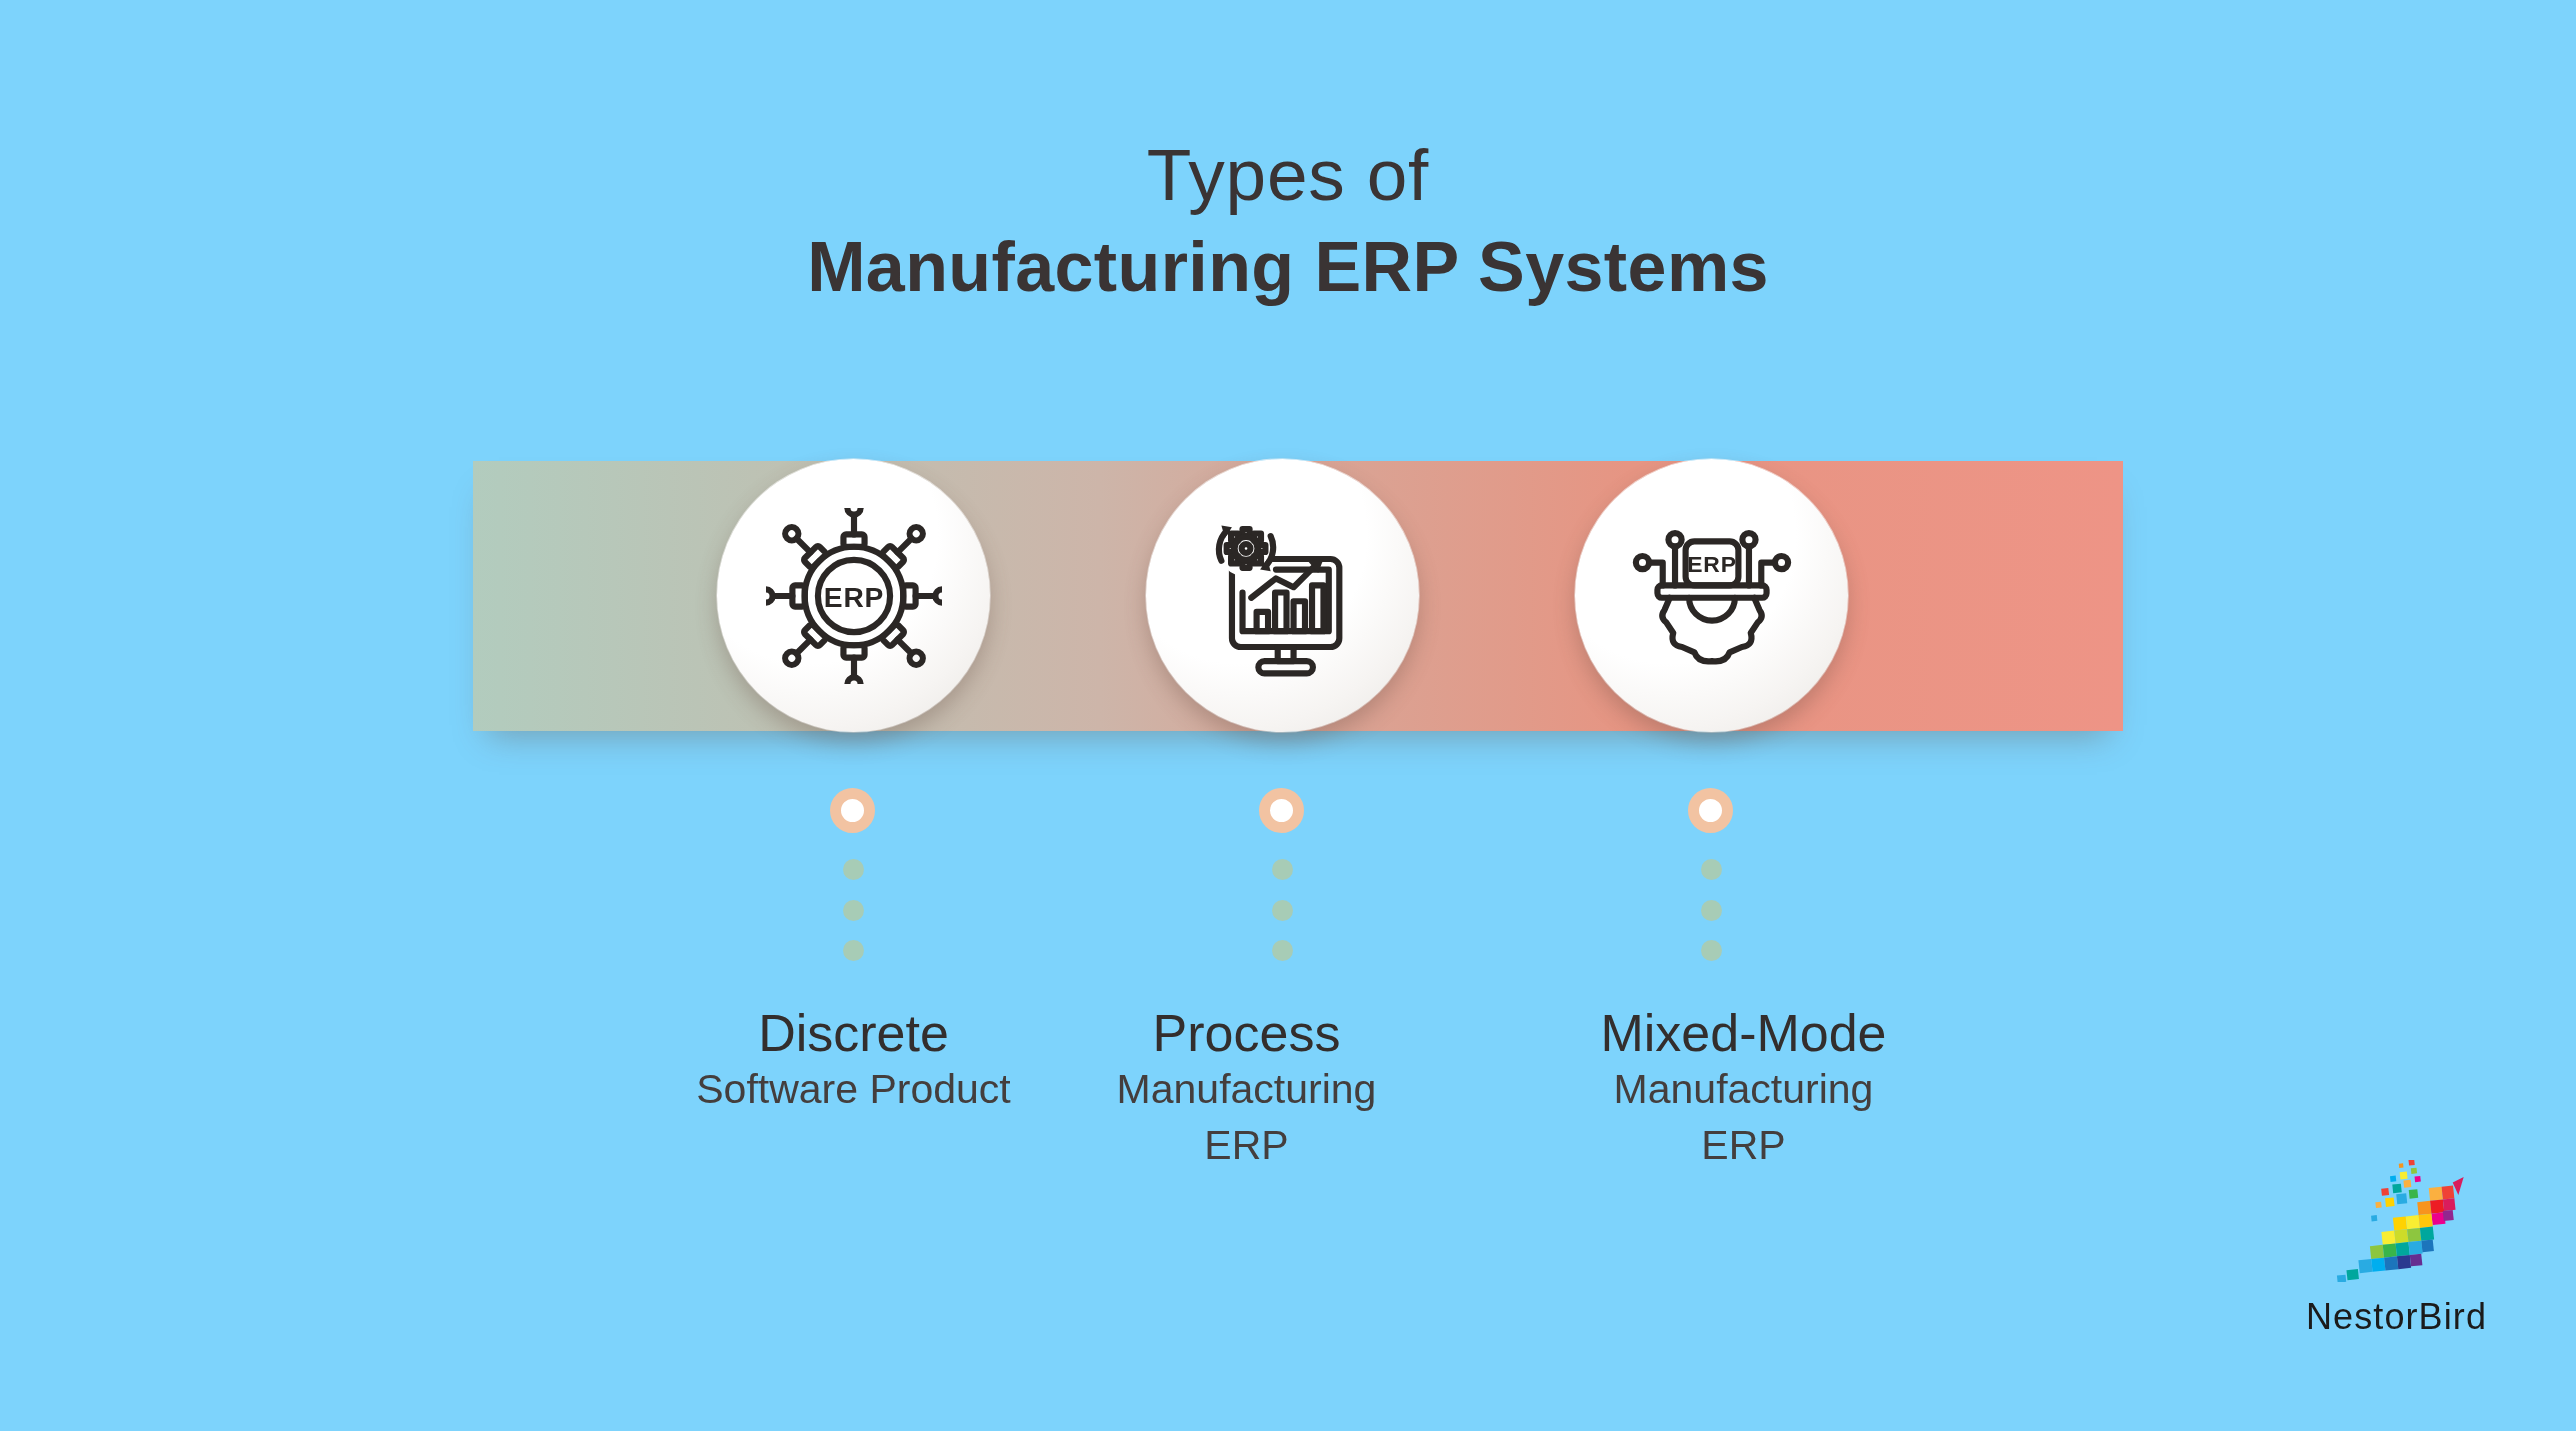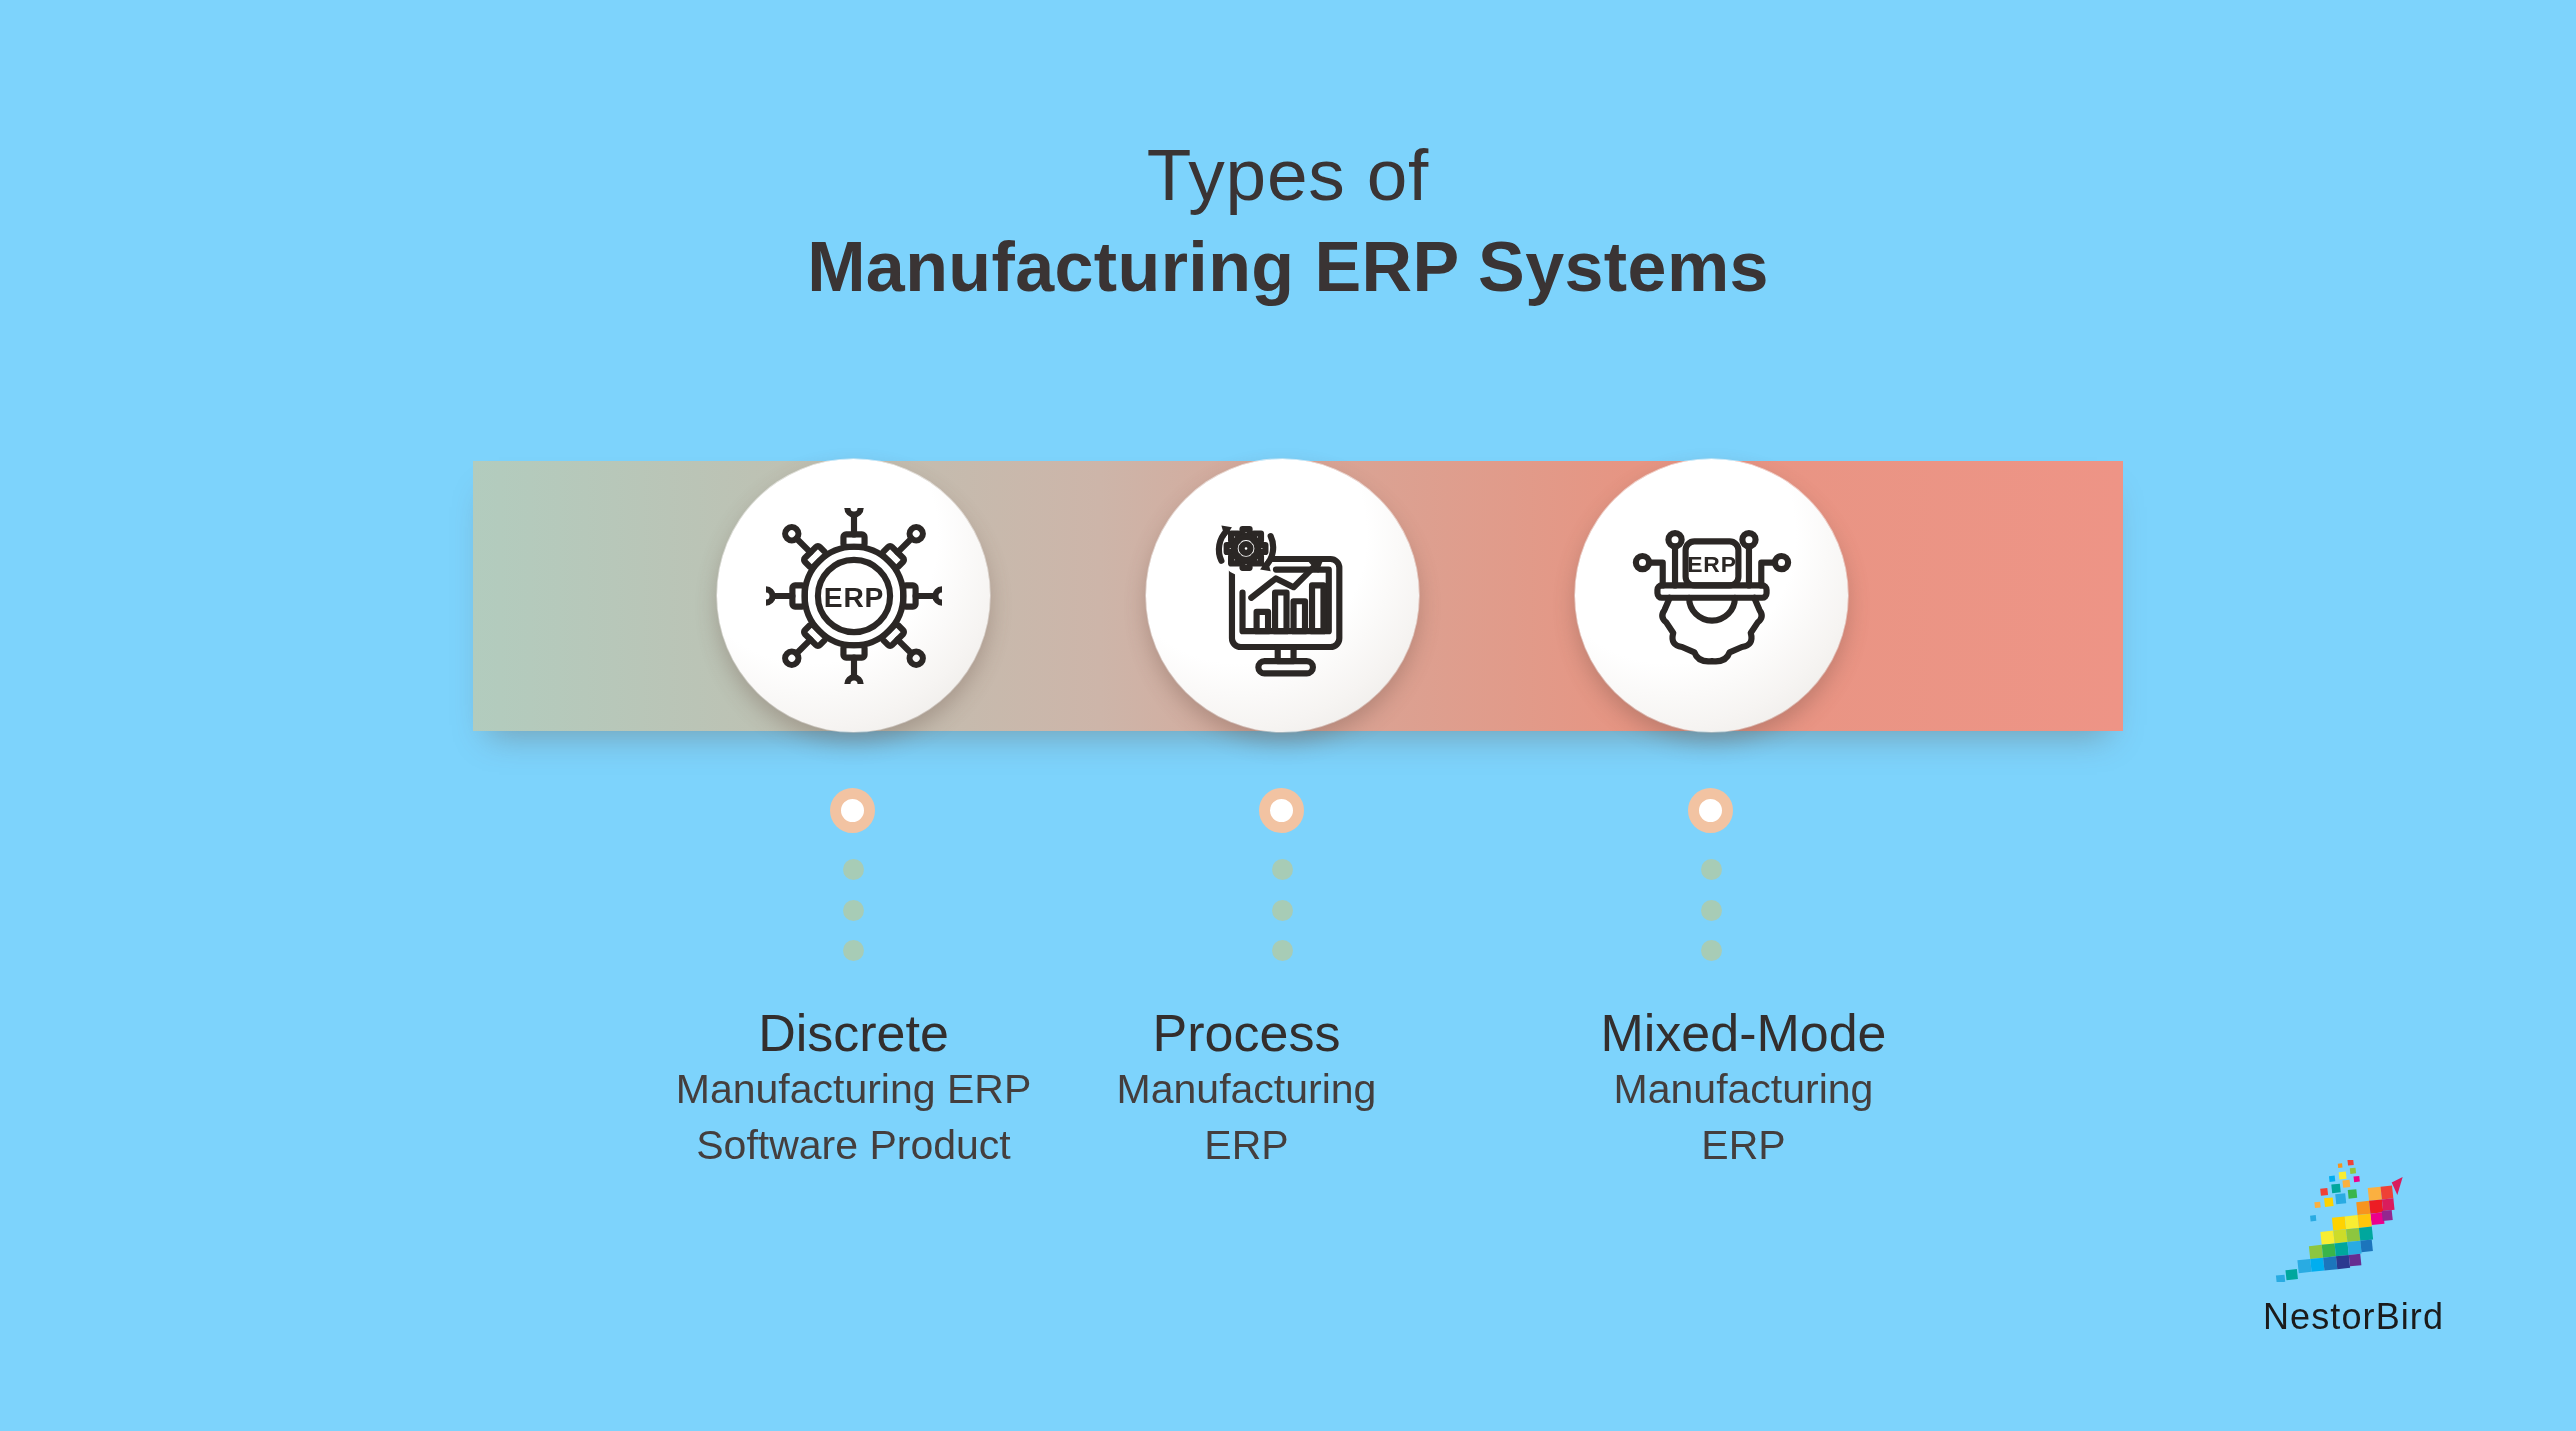--- a/index.html
+++ b/index.html
@@ -109,21 +109,21 @@
     line-height: 56px;
     margin: 0;
   }
 
   
   .brand {
     position: absolute;
     left: 2263px;
     top: 1160px;
     width: 267px;
-    text-align: left;
+    text-align: center;
   }
   .brand-name {
     margin-top: 10.7px;
     font-size: 36px;
     font-weight: 300;
     letter-spacing: 1.1px;
     color: #1b1b1b;
   }
 </style>
 </head>
@@ -159,21 +159,20 @@
       <circle cx="100" cy="100" r="41" fill="#ffffff" stroke="#2b2725" stroke-width="7"></circle>
       <text class="icon-text" x="100" y="112" font-size="32" text-anchor="middle" letter-spacing="1">ERP</text>
     </svg>
   </div>
   <div class="connector-ring" style="left:830px; top:788px;"></div>
   <div class="connector-dot" style="left:843px; top:859px;"></div>
   <div class="connector-dot" style="left:843px; top:900px;"></div>
   <div class="connector-dot" style="left:843px; top:940px;"></div>
   <div class="col-label" style="left:617px;">
     <p class="col-heading">Discrete</p>
-    <p class="col-line">Manufacturing ERP</p>
     <p class="col-line">Software Product</p>
   </div>
 
   <div class="circle" style="left:1146px; top:459px;">
     <svg width="176" height="176" viewBox="0 0 200 200">
 
       <rect class="icon-stroke" x="42" y="58" width="122" height="100" rx="10"></rect>
       <path class="icon-stroke" d="M54 96 V140 H152 V70 H92"></path>
 
       <rect class="icon-stroke" x="70" y="118" width="13" height="22"></rect>

